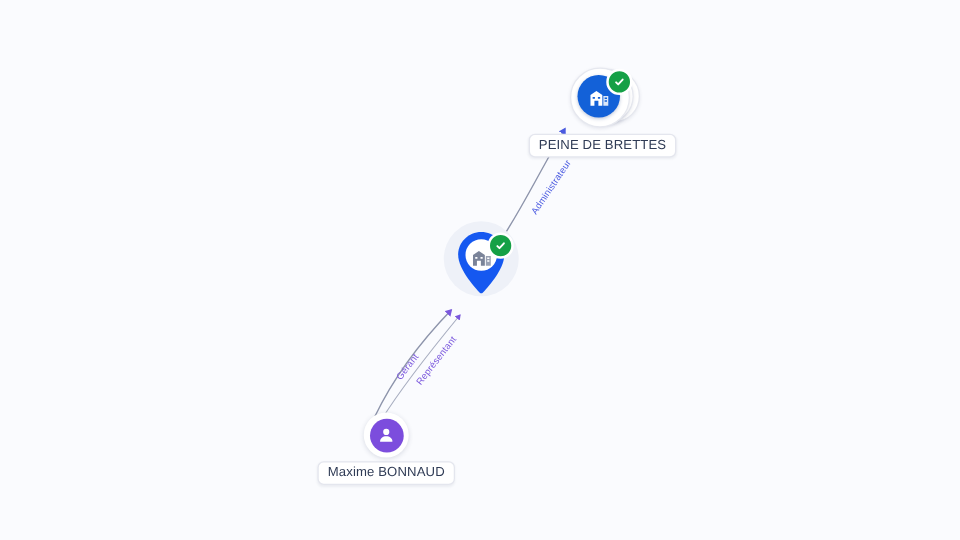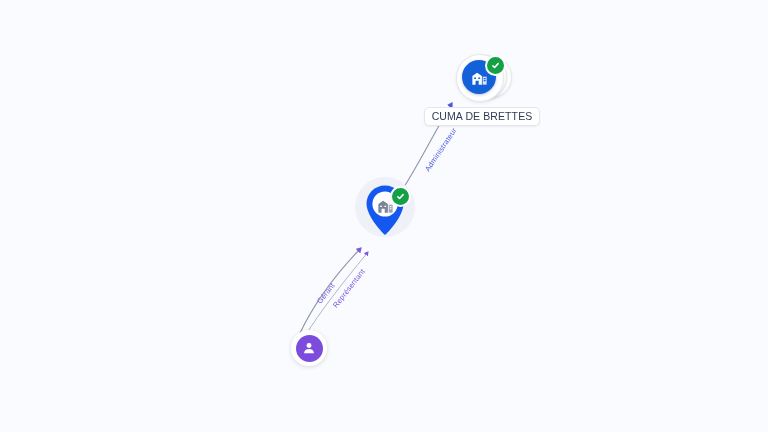--- a/index.html
+++ b/index.html
@@ -247,21 +247,21 @@
         </svg>
       </div>
 
       <div class="check-badge">
         <svg width="9" height="9" viewBox="0 0 24 24" aria-hidden="true">
           <path fill="none" stroke="#ffffff" stroke-width="4" stroke-linecap="round" stroke-linejoin="round" d="M5 13l4.5 4.5L19 7"></path>
         </svg>
       </div>
     </div>
 
-    <div class="pill-label">CUMA DE BRETTES</div>
+    <div class="pill-label">PEINE DE BRETTES</div>
   </div>
 
   <div class="node" id="node-eal">
     <div class="pin-halo"></div>
     <div class="pin-wrap">
       <svg class="pin-shape" viewBox="0 0 42 52" aria-hidden="true">
         <path fill="#1558f0" d="M21 1.5c-10.2 0-18.5 8.1-18.5 18.1 0 12.6 15.2 28.4 17.3 30.5a1.7 1.7 0 0 0 2.4 0c2.1-2.1 17.3-17.9 17.3-30.5C39.5 9.6 31.2 1.5 21 1.5z"></path>
         <circle cx="21" cy="20" r="12.6" fill="#ffffff"></circle>
       </svg>
 
@@ -285,15 +285,16 @@
 
   <div class="node" id="node-person">
     <div class="person-ring">
       <div class="person-disc">
         <svg width="16" height="16" viewBox="0 0 24 24" aria-hidden="true">
           <circle cx="12" cy="8.3" r="3.7" fill="#ffffff"></circle>
           <path fill="#ffffff" d="M4.6 20c0-4.1 3.3-6.4 7.4-6.4s7.4 2.3 7.4 6.4z"></path>
         </svg>
       </div>
     </div>
+    <div class="pill-label">Maxime BONNAUD</div>
   </div>
 
 </div>
 
 </body></html>

